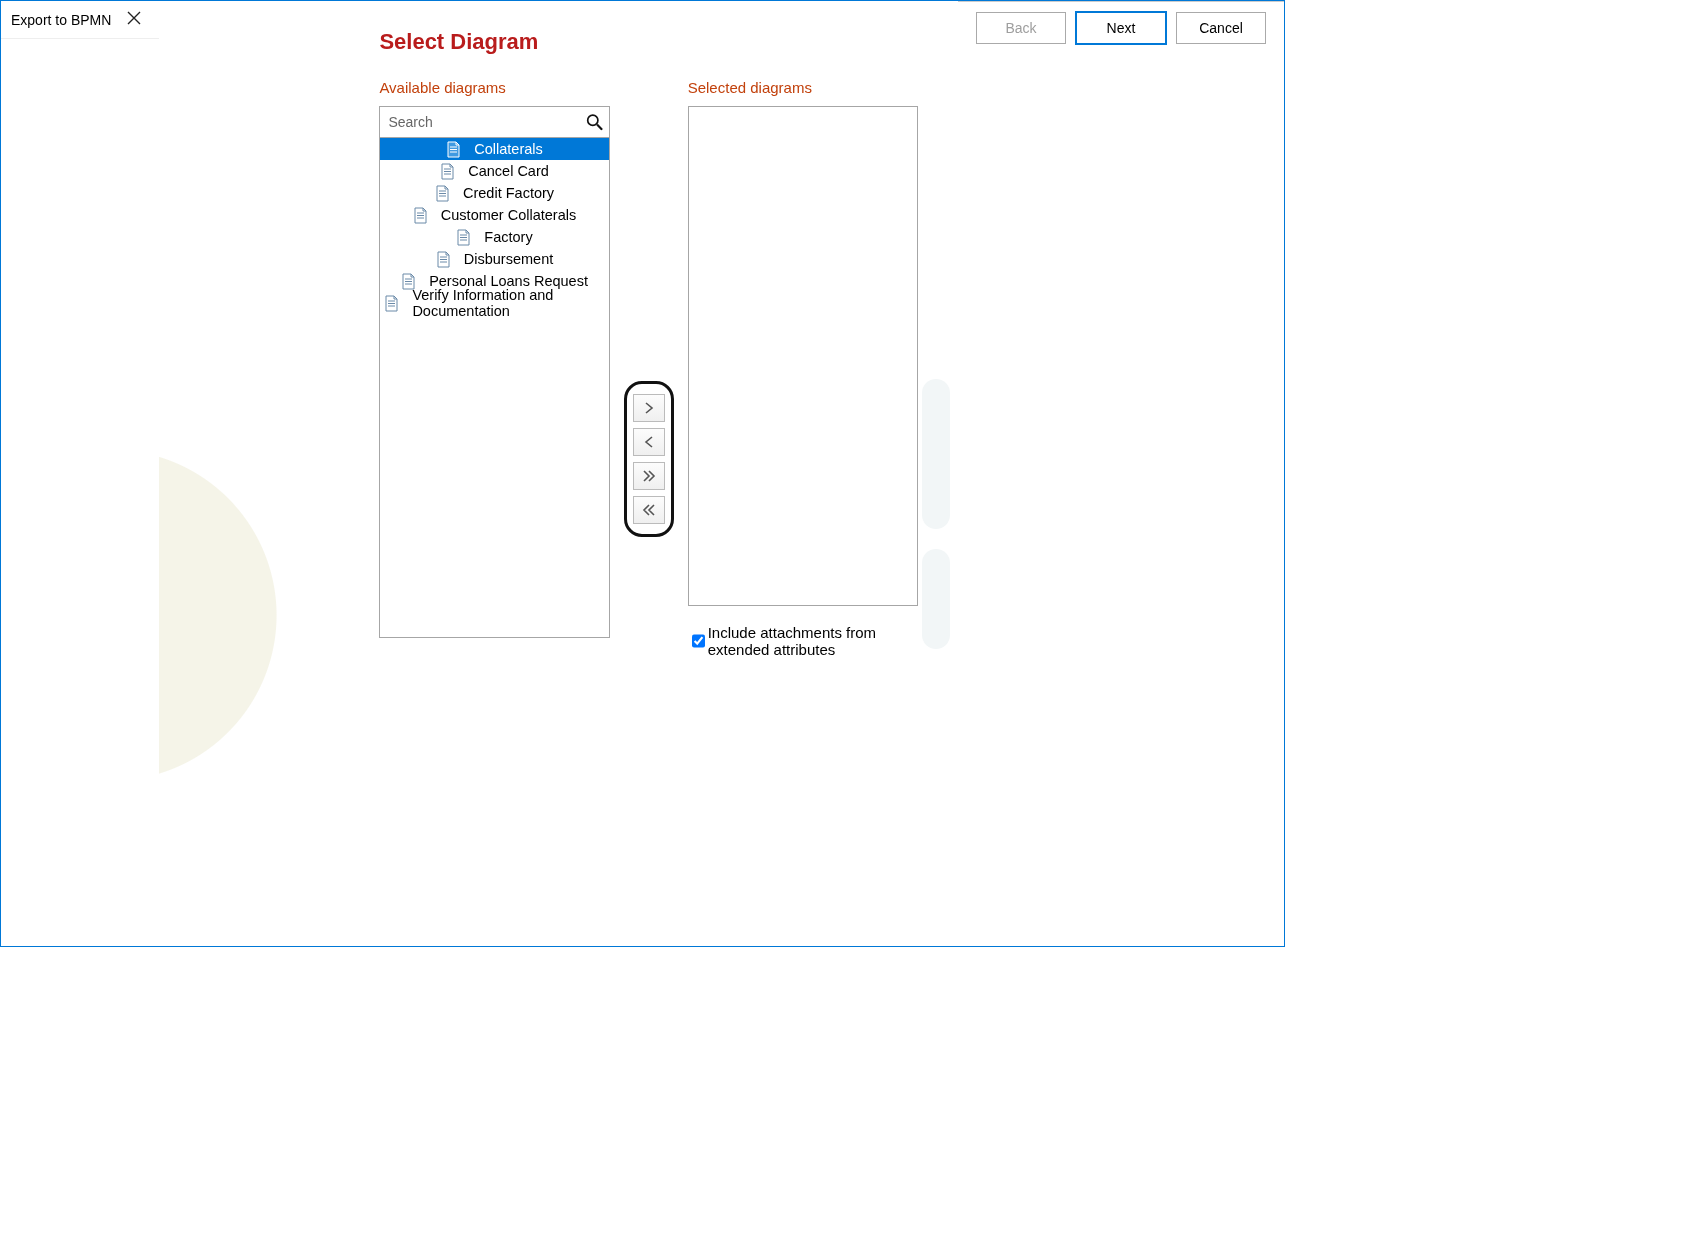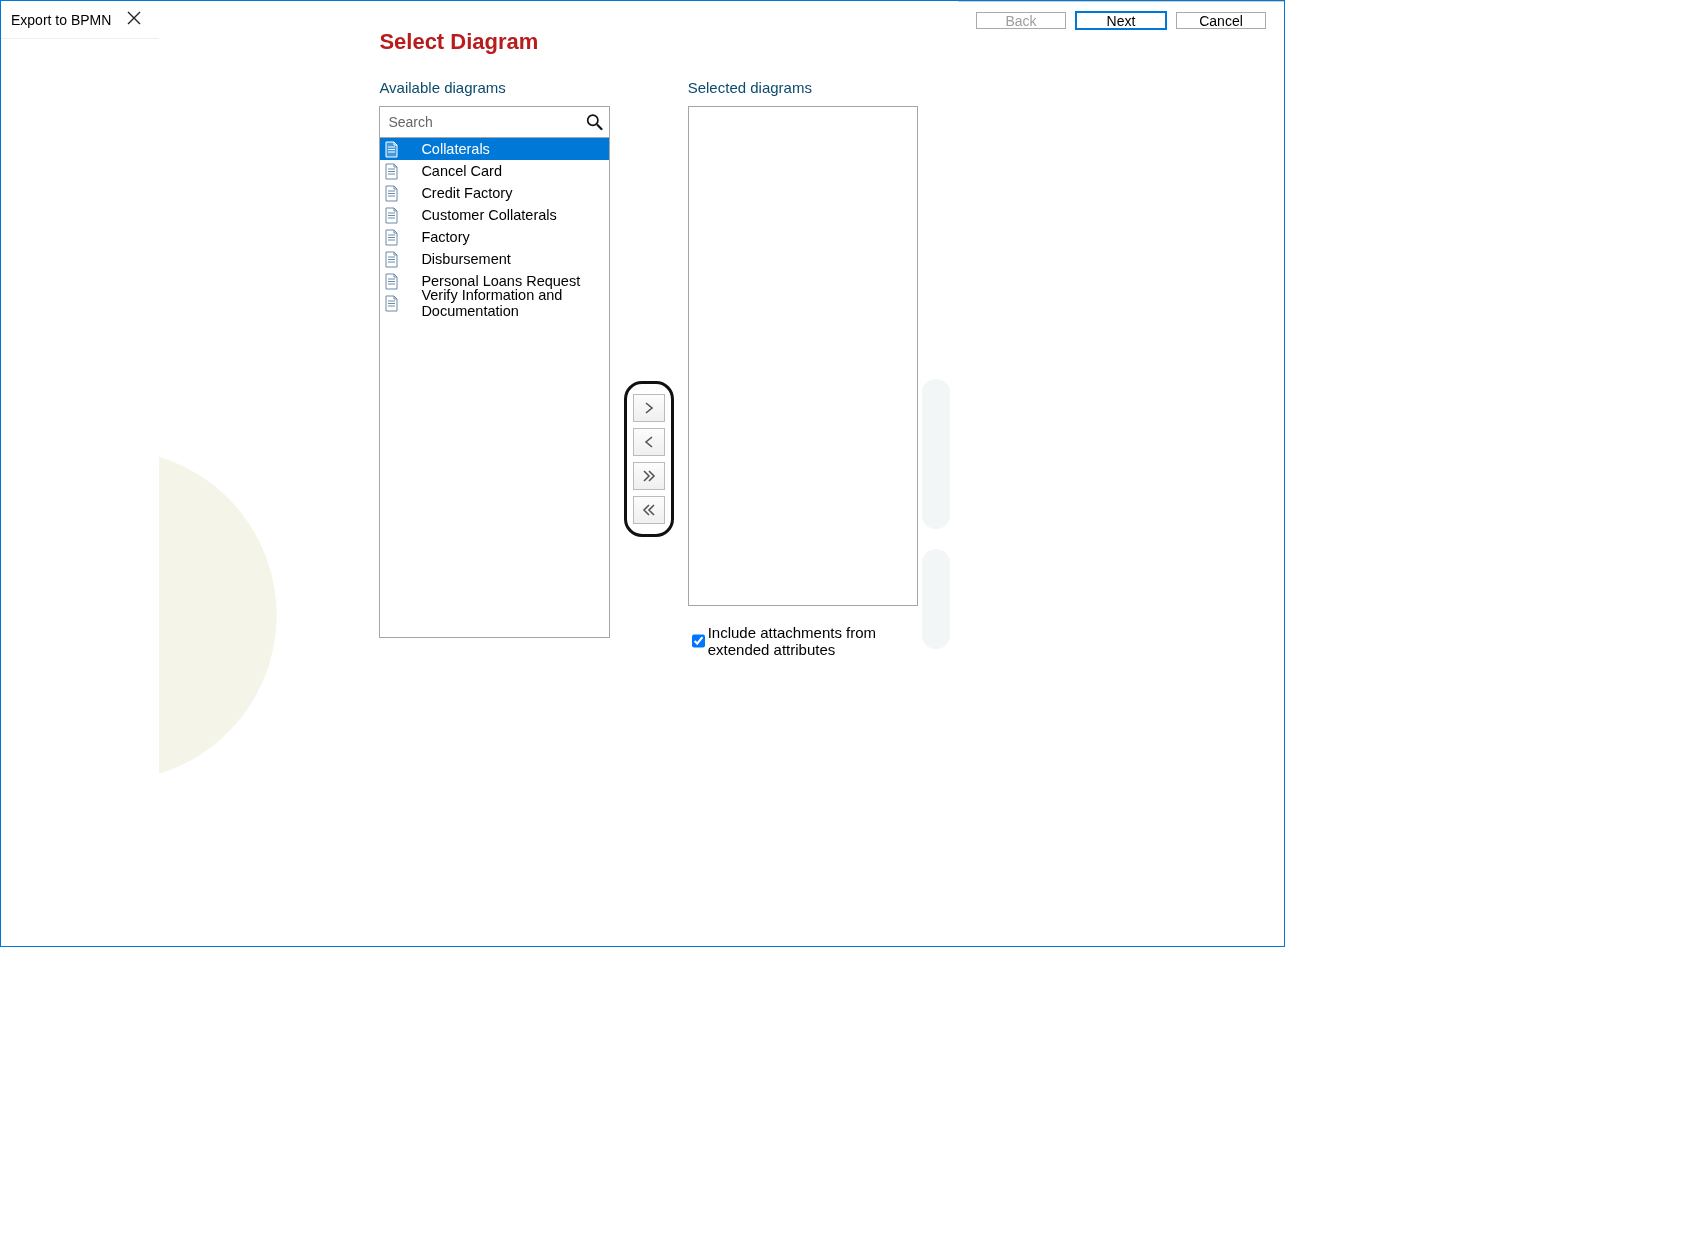--- a/index.html
+++ b/index.html
@@ -76,21 +76,21 @@
     .picker {
       display: flex;
       gap: 14px;
       align-items: flex-start;
     }
     .col { display: flex; flex-direction: column; }
     .col-available { width: 330px; }
     .col-selected   { width: 330px; }
     .col-label {
       font-size: 15px;
-      color: #0c4a6e;
+      color: #c2410c;
       margin-bottom: 10px;
     }
     .searchwrap {
       position: relative;
       border: 1px solid #a6a6a6;
     }
     .searchwrap input {
       width: 100%;
       height: 30px;
       padding: 4px 32px 4px 8px;
@@ -119,21 +119,22 @@
     .listbox.standalone {
       border-top: 1px solid #a6a6a6;
       height: 500px;
     }
     .litem {
       display: flex;
       align-items: center;
       height: 22px;
       padding: 0 4px;
       cursor: default;
-      gap: 22px;
+      gap: 13px;
+      justify-content: center;
     }
     .litem.selected {
       background: #0078d7;
       color: #fff;
     }
     .doc-icon {
       width: 15px;
       height: 17px;
       flex-shrink: 0;
     }
@@ -173,21 +174,21 @@
     }
     .footer {
       border-top: 1px solid #ccc;
       background: #fff;
       padding: 10px 18px;
       display: flex;
       justify-content: flex-end;
       gap: 10px;
     }
     .btn {
-      height: 17px;
+      height: 32px;
       min-width: 90px;
       padding: 0 14px;
       font-size: 14px;
       background: #fff;
       border: 1px solid #aaa;
       cursor: pointer;
       font-family: inherit;
     }
     .btn.disabled { color: #9e9e9e; }
     .btn.focus { outline: 2px solid #0078d7; outline-offset: -1px; border-color:#0078d7 }

